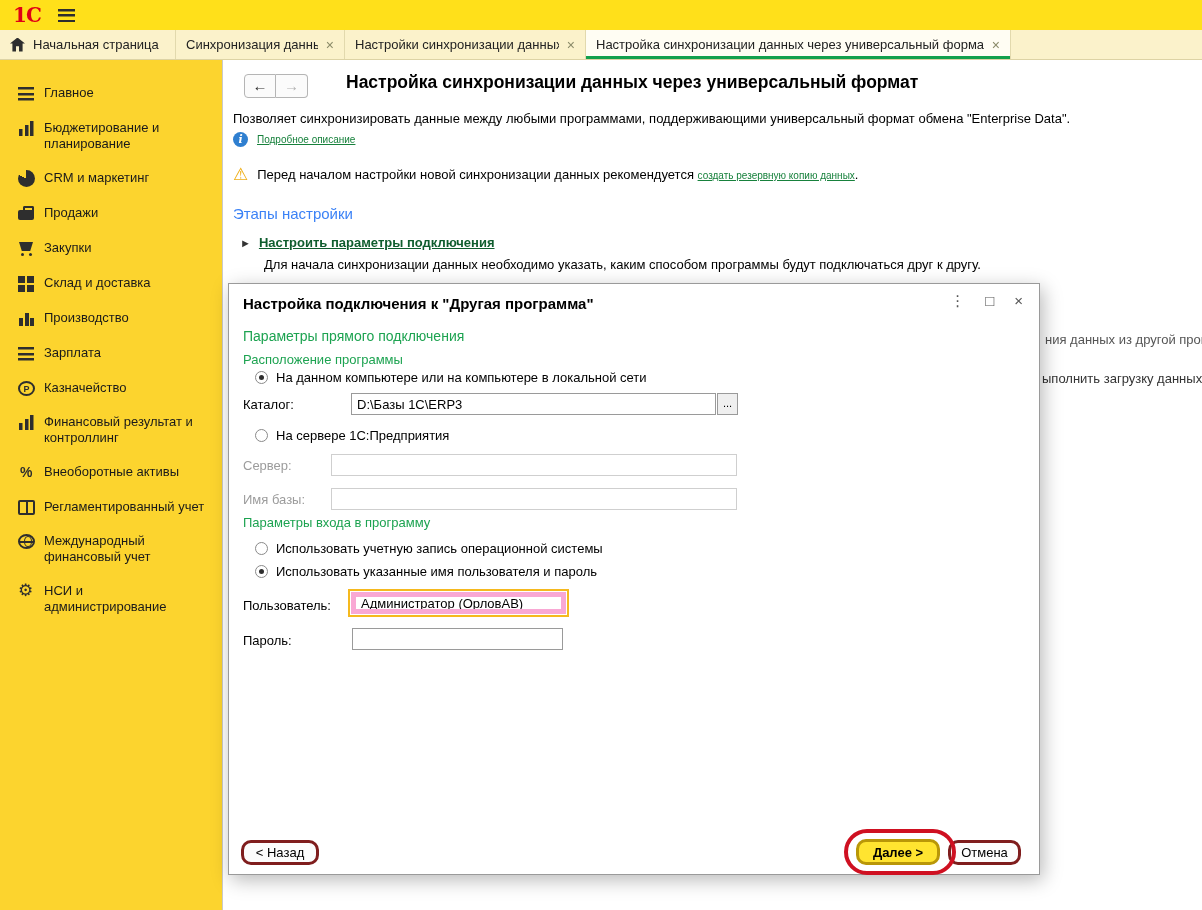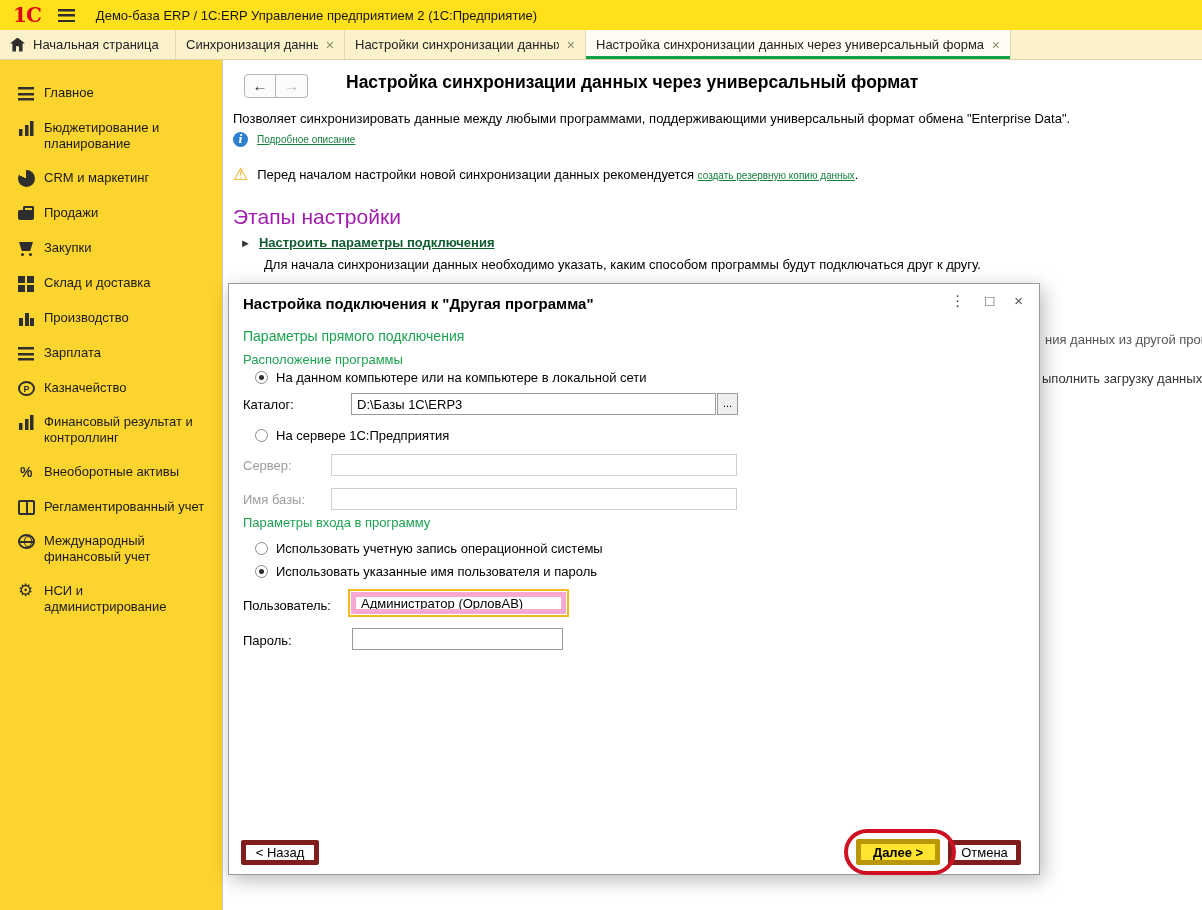--- a/index.html
+++ b/index.html
@@ -67,21 +67,21 @@
   .nav .navbtn{width:32px;height:24px;border:1px solid #b5b5b5;background:#fbfbfb;font-size:15px;line-height:21px;text-align:center;cursor:pointer}
   .nav .back{border-radius:4px 0 0 4px;color:#2a2a2a}
   .nav .fwd{border-radius:0 4px 4px 0;color:#b3b3b3;border-left:none}
   .page-title{position:absolute;left:123px;top:12px;font-size:17.5px;font-weight:bold;color:#000}
   .desc{position:absolute;left:10px;top:51px;font-size:13px;color:#000}
   .info-row{position:absolute;left:10px;top:72px;display:flex;align-items:center;gap:9px}
   .info-ic{width:15px;height:15px;border-radius:50%;background:#2f7fd0;color:#fff;font-family:"DejaVu Serif",serif;font-style:italic;font-weight:bold;font-size:11px;line-height:15px;text-align:center;flex:0 0 15px}
   .green-link{color:#17813c;text-decoration:underline;font-size:10px;cursor:pointer}
   .warn-row{position:absolute;left:10px;top:106px;display:flex;align-items:center;gap:9px;font-size:13px;color:#000}
   .warn-ic{color:#efae16;font-size:17px;line-height:17px}
-  .stages{position:absolute;left:10px;top:145px;font-size:21px;color:#a21caf}
+  .stages{position:absolute;left:10px;top:145px;font-size:15px;color:#3b82f6}
   .stage-row{position:absolute;left:17px;top:175px;display:flex;align-items:center;gap:8px}
   .stage-arrow{color:#333;font-size:11px}
   .stage-link{font-weight:bold;color:#0f5d2e;text-decoration:underline;font-size:13px;cursor:pointer}
   .stage-desc{position:absolute;left:41px;top:197px;font-size:13px;color:#000}
   .frag{position:absolute;font-size:13px;white-space:nowrap}
   .frag1{left:822px;top:272px;color:#555}
   .frag2{left:819px;top:311px;color:#333}
 
   
   .dialog{position:absolute;left:228px;top:283px;width:812px;height:592px;background:#fff;border:1px solid #9a9a9a;box-shadow:3px 5px 18px rgba(0,0,0,.28);z-index:5}
@@ -92,33 +92,32 @@
   .g13{position:absolute;color:#1da351;font-size:13px}
   .radio{position:absolute;display:flex;align-items:center;gap:8px;font-size:13px;color:#000;cursor:pointer}
   .rb{width:13px;height:13px;border:1px solid #8a8a8a;border-radius:50%;background:#fff;position:relative;flex:0 0 13px}
   .rb.sel::after{content:"";position:absolute;left:3px;top:3px;right:3px;bottom:3px;border-radius:50%;background:#2e2e2e}
   .fld-label{position:absolute;font-size:13px;color:#000}
   .fld-label.dis{color:#9c9c9c}
   input.txt{position:absolute;height:22px;border:1px solid #9a9a9a;font-size:13px;padding:0 5px;font-family:inherit;color:#000;background:#fff}
   input.dis{border-color:#cfcfcf}
   input.focus{border:5px solid #f9a8d4;outline:2px solid #f5b91e;outline-offset:1px}
   .browse{position:absolute;width:21px;height:22px;border:1px solid #9a9a9a;background:#efefef;font-size:11px;line-height:19px;text-align:center;cursor:pointer}
-  .btn{position:absolute;height:25px;border:5px solid #7f1d1d;background:#fcfcfc;border-radius:2px;font-size:13px;font-family:inherit;cursor:pointer;color:#000}
+  .btn{position:absolute;height:25px;border:3px solid #7f1d1d;background:#fcfcfc;border-radius:10px;font-size:13px;font-family:inherit;cursor:pointer;color:#000}
   .btn.primary{background:#ffe430;border-color:#b99708;font-weight:bold;height:26px}
   .red-oval{position:absolute;left:844px;top:829px;width:112px;height:46px;border:4px solid #cf1021;border-radius:26px;z-index:6;pointer-events:none}
 </style>
 </head>
 <body>
 
 <div class="page">
 
   <div class="topbar">
     <span class="logo">1С</span>
     <span class="burger"></span>
-    <span class="win-title">Демо-база ERP / 1С:ERP Управление предприятием 2  (1С:Предприятие)</span>
   </div>
 
   <div class="tabbar">
     <div class="tab" style="width:176px">
       <span class="ic-home"></span>
       <span class="lbl">Начальная страница</span>
     </div>
     <div class="tab" style="width:169px">
       <span class="lbl">Синхронизация данных</span>
       <span class="close">×</span>

